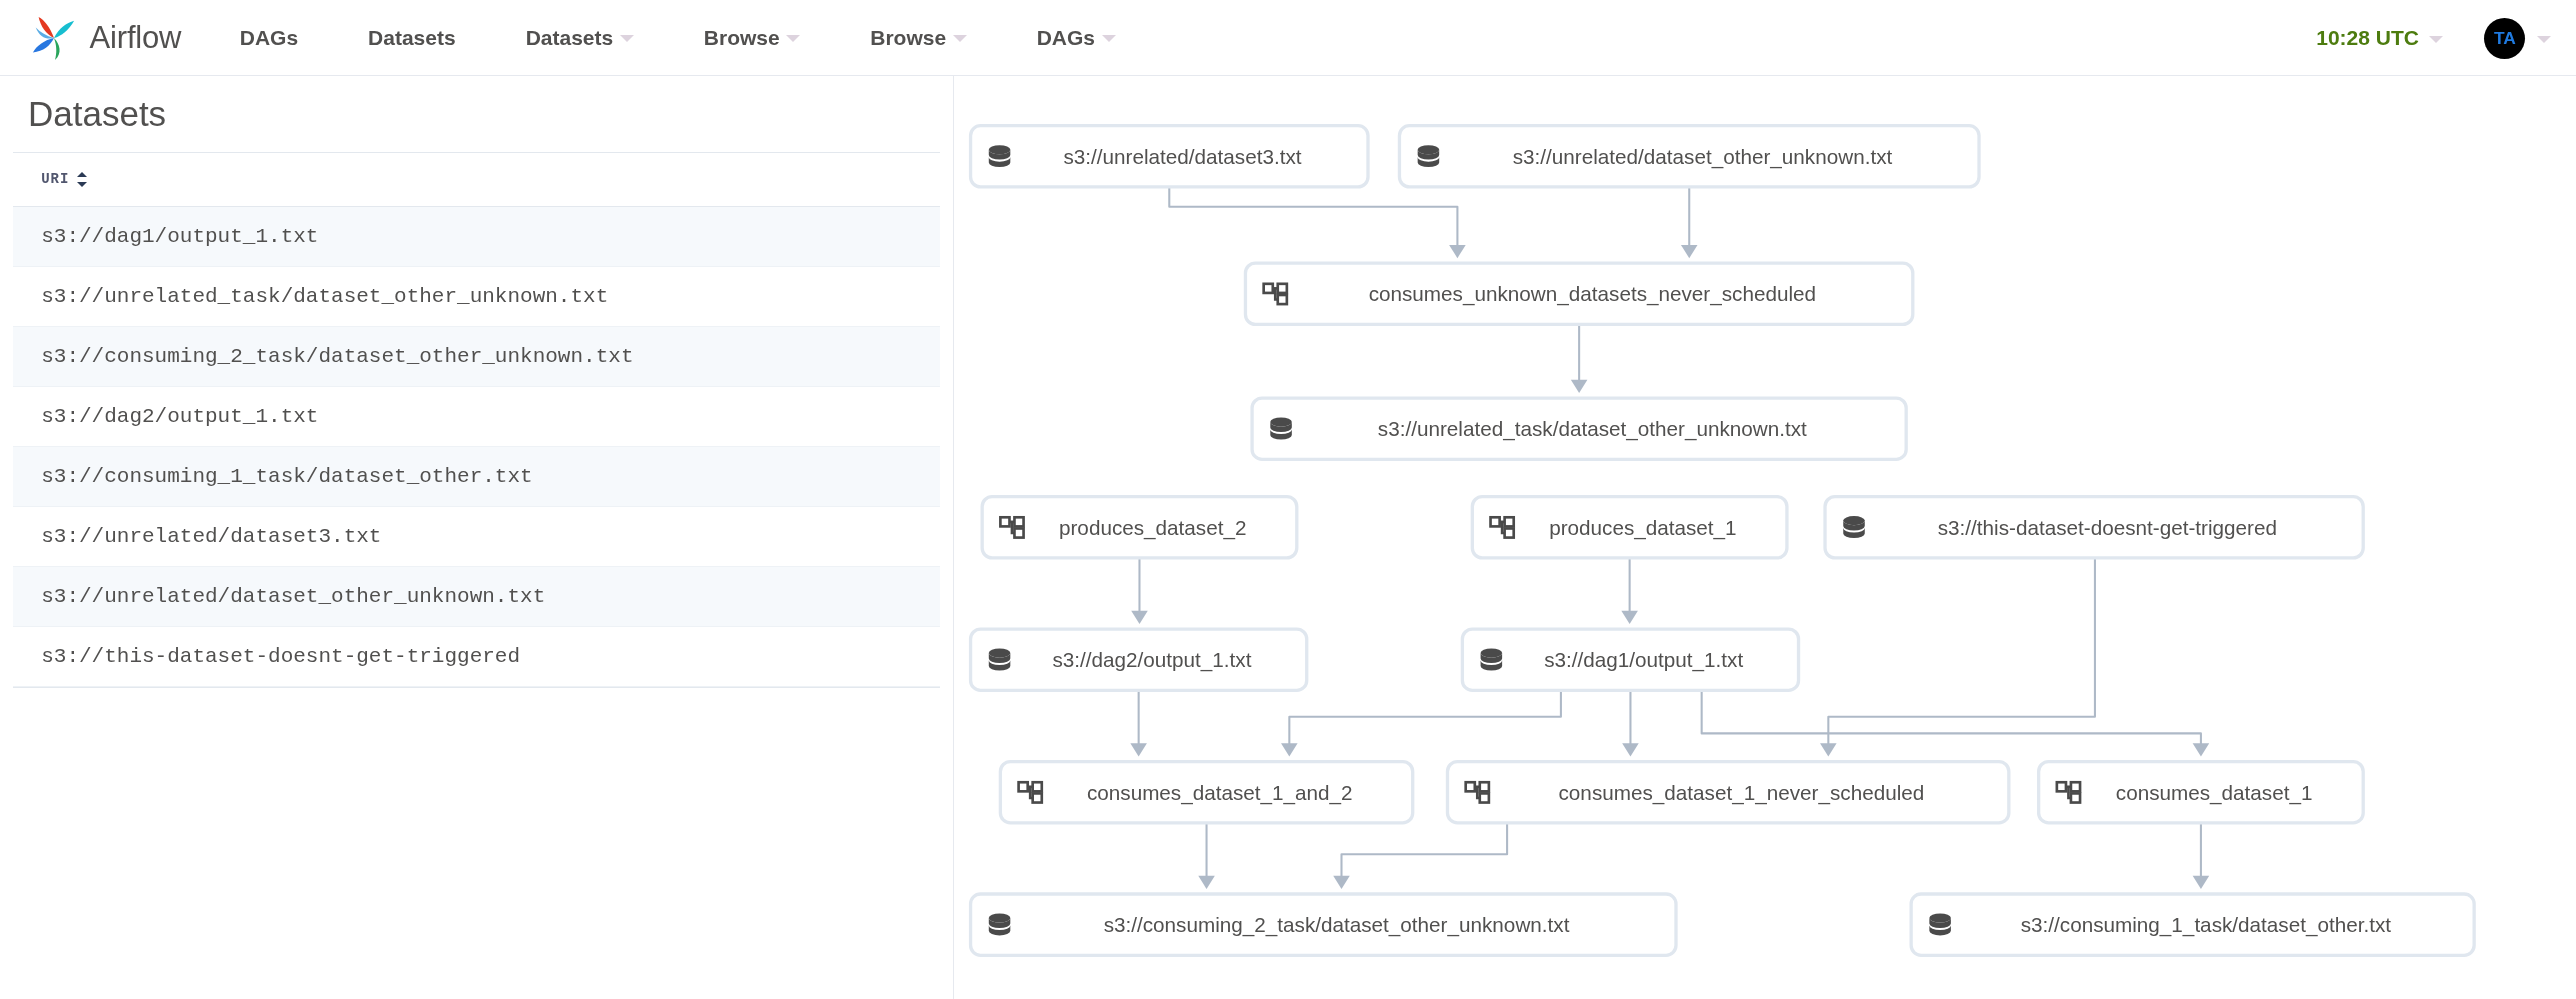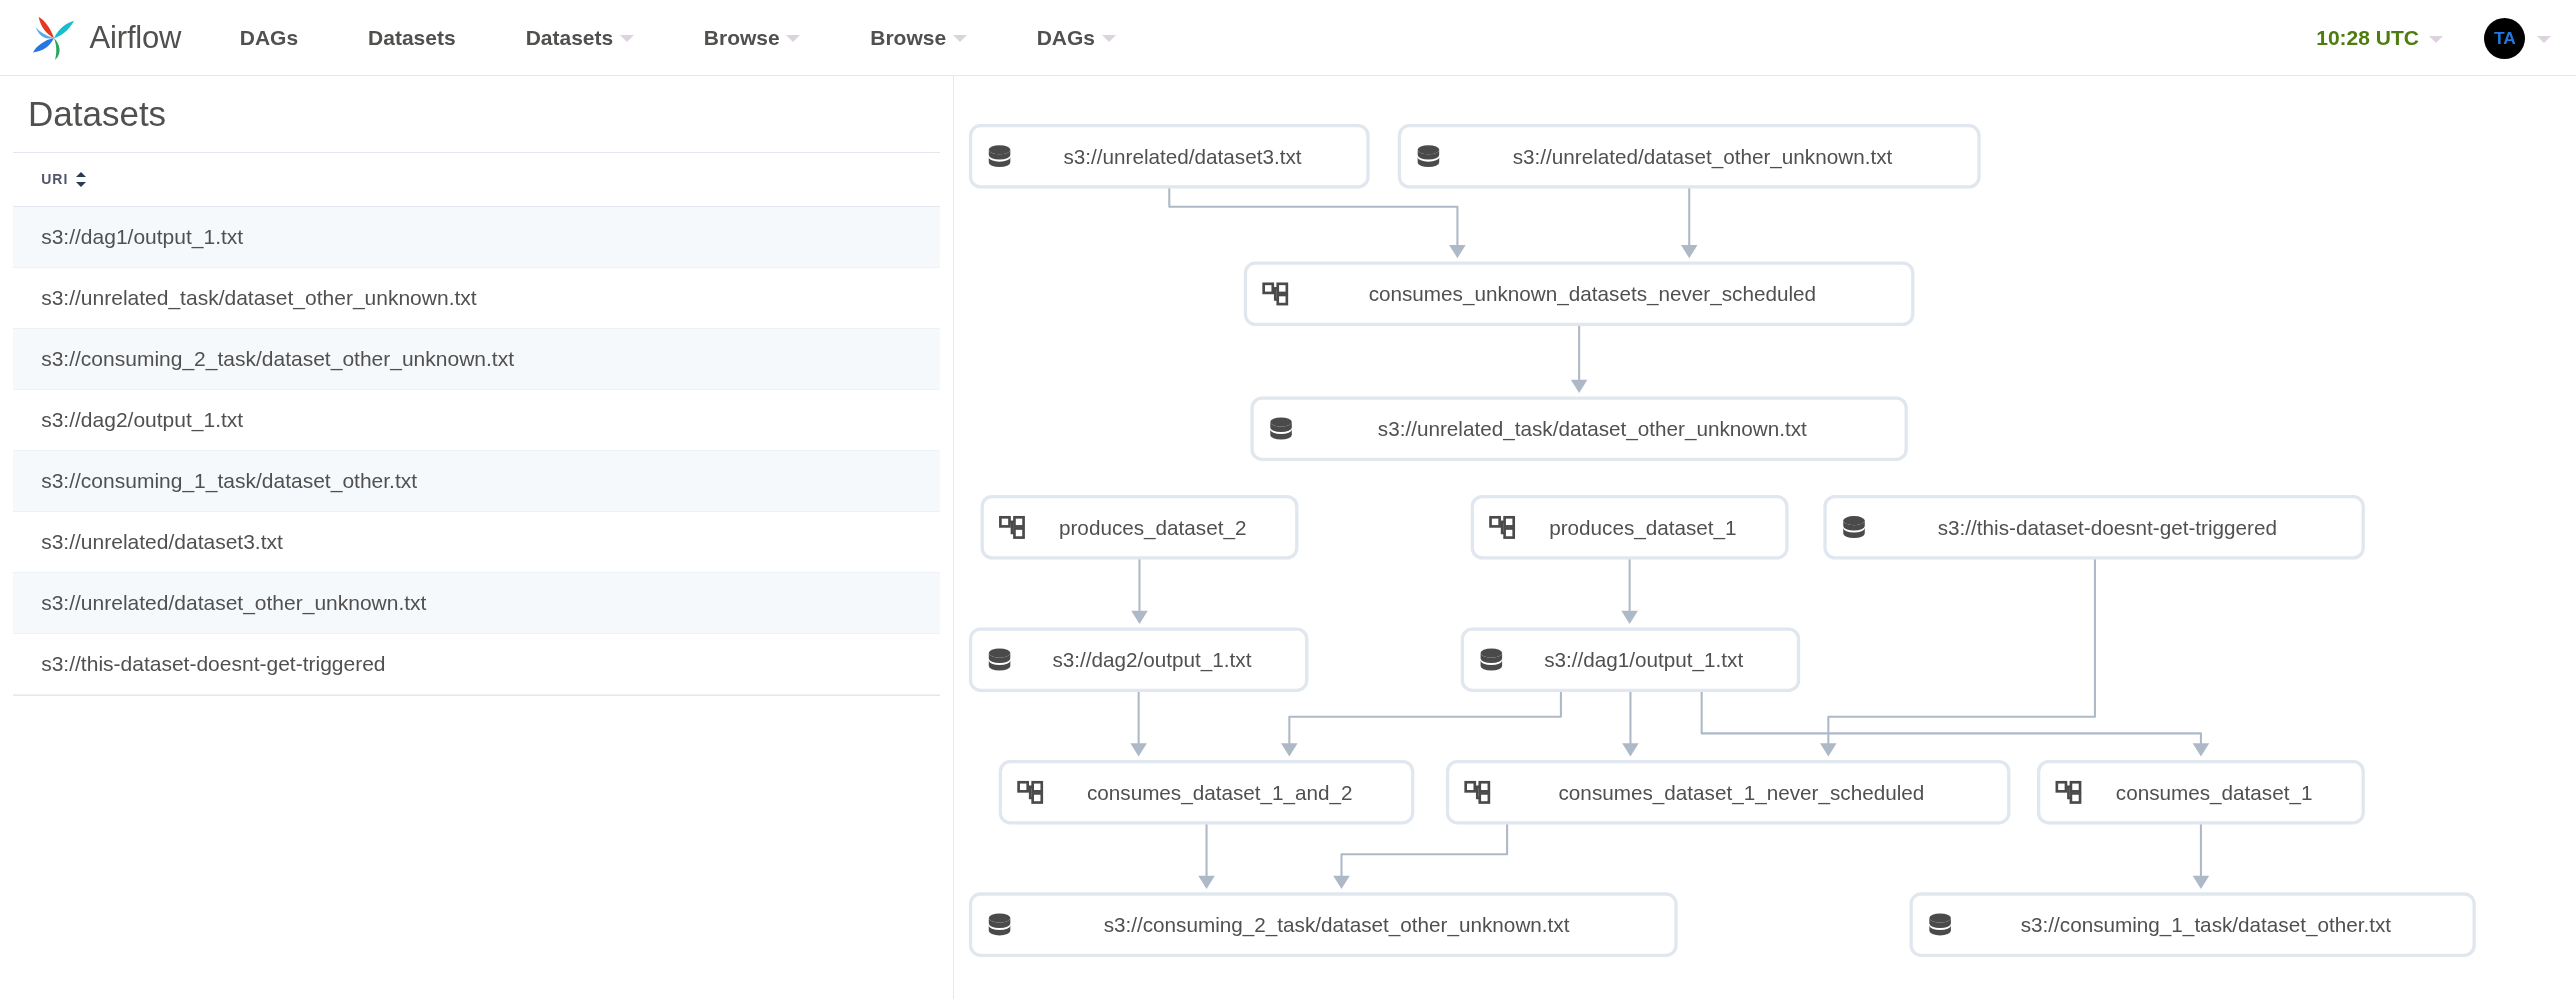--- a/index.html
+++ b/index.html
@@ -62,21 +62,21 @@
   .left-pane {
     width: 954px;
     border-right: 0.8px solid #e6e9ef;
     padding: 18px 0 0 0;
     background: #fff;
   }
   .page-title {
     font-size: 35px; color: #51504f; font-weight: normal;
     padding: 0 28px 18px 28px;
   }
-  .table-wrap { border: 0.8px solid #e3e8ee; border-left: 0; border-right: 0; margin: 0 13.2px; }
+  .table-wrap { border: 0.8px solid #e3e8ee; border-left: 0; border-right: 0; margin: 0 13.2px; font-family: Liberation Mono, monospace; }
   .table { width: 100%; border-collapse: collapse; }
   .table th {
     text-align: left;
     padding: 18px 28px;
     font-size: 14px; font-weight: bold; letter-spacing: 1px;
     color: #51566e; text-transform: uppercase;
     border-bottom: 0.8px solid #e3e8ee;
     background: #fff; cursor: pointer;
   }
   .th-inner { display: inline-flex; align-items: center; gap: 7.4px; }

